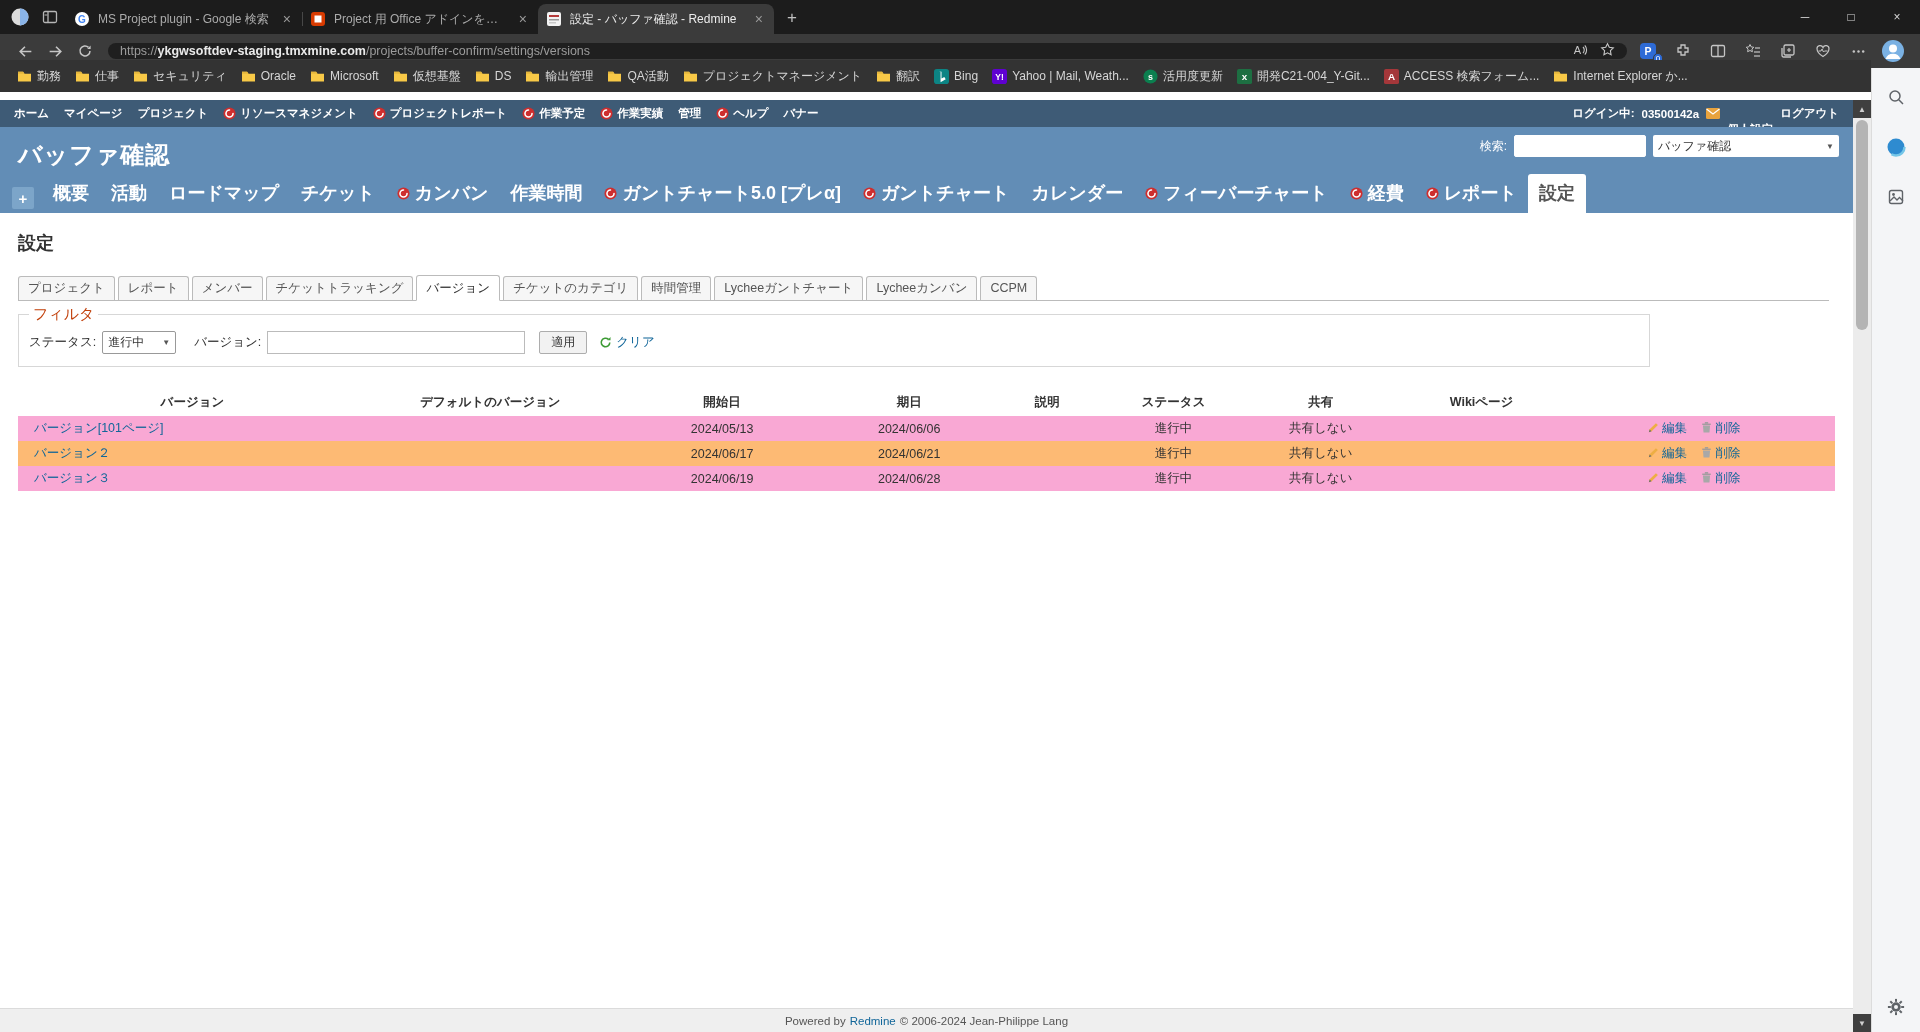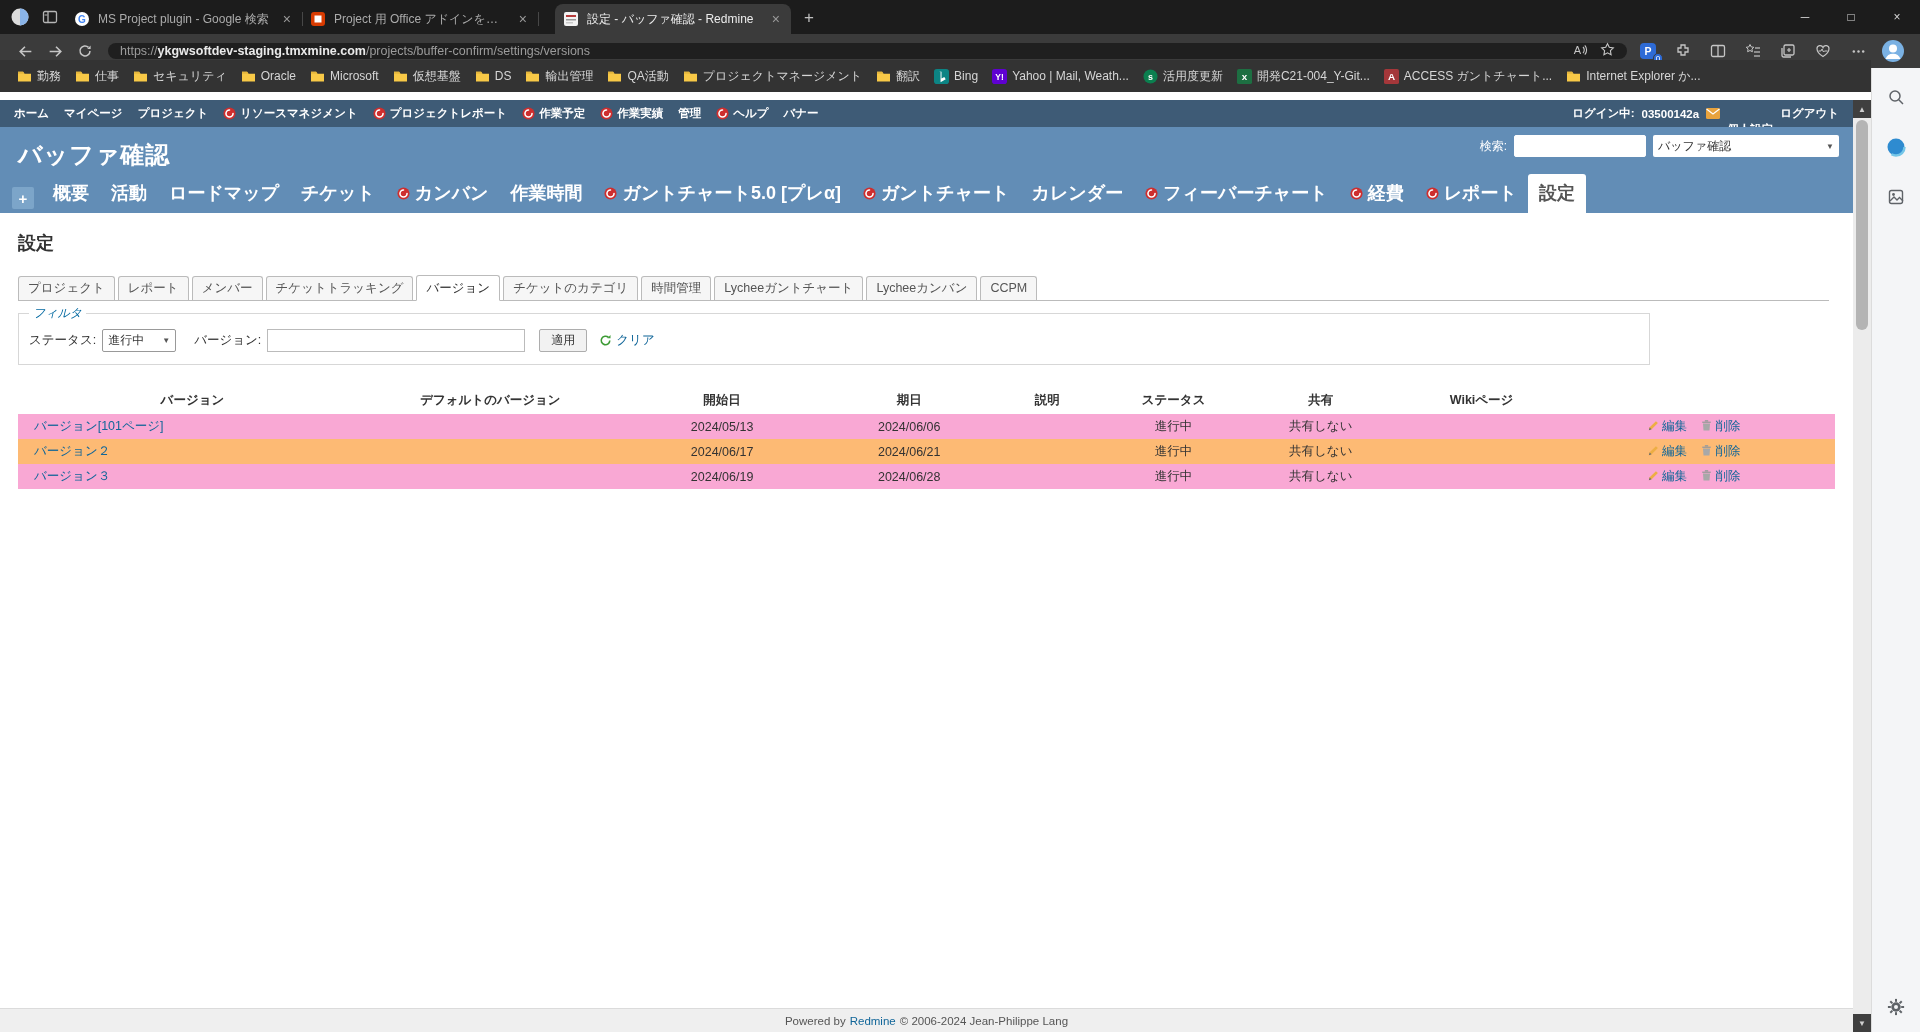--- a/index.html
+++ b/index.html
@@ -10,21 +10,21 @@
 
   
   .titlebar { position:absolute; top:0; left:0; right:0; height:34px; background:#1C1C1C; display:flex; align-items:center; }
   .tb-left { display:flex; align-items:center; gap:12px; padding:0 8px 0 10px; }
   .tb-left .ic { display:flex; align-items:center; }
   .tabstrip { display:flex; align-items:flex-end; height:34px; }
   .btab { width:236px; height:30px; display:flex; align-items:center; gap:8px; padding:0 8px; border-radius:8px 8px 0 0; color:#ABABAB; font-size:12px; position:relative; cursor:default; }
   .btab .favicon { display:flex; align-items:center; flex:0 0 auto; }
   .btab .title { flex:1; white-space:nowrap; overflow:hidden; text-overflow:ellipsis; }
   .btab .close { font-size:14px; color:#9A9A9A; padding:0 3px; }
-  .btab.active { background:#3B3B3B; color:#ECECEC;margin-left:17px; }
+  .btab.active { background:#3B3B3B; color:#ECECEC; }
   .btab:not(.active)::before { content:""; position:absolute; right:-1px; top:8px; bottom:8px; width:1px; background:#474747; }
   .newtab { width:28px; height:28px; margin:2px 0 0 4px; display:flex; align-items:center; justify-content:center; color:#C0C0C0; font-size:17px; }
   .wincontrols { margin-left:auto; display:flex; height:34px; }
   .winbtn { width:46px; height:34px; display:flex; align-items:center; justify-content:center; color:#D6D6D6; font-size:12px; }
 
   
   .navbar { position:absolute; top:34px; left:0; right:0; height:34px; background:#3B3B3B; display:flex; align-items:center; padding:0 10px; }
   .navicon { width:30px; height:28px; display:flex; align-items:center; justify-content:center; border-radius:4px; }
   .addressbar { flex:1; height:16px; background:#1F1F1F; border-radius:13px; display:flex; align-items:center; padding:0 12px; margin:0 8px; color:#9C9C9C; font-size:12.5px; }
   .addressbar .domain { color:#EAEAEA; font-weight:bold; }
@@ -76,21 +76,21 @@
 
   .rtabs { position:relative; border-bottom:1px solid #BBB; height:26px; display:flex; align-items:flex-end; margin-right:6px; }
   .rtab { height:24px; line-height:22px; padding:0 9px; border:1px solid #BBB; border-bottom:none; background:#F6F6F6; color:#555; font-size:12.5px; margin-right:3px; border-radius:3px 3px 0 0; white-space:nowrap; }
   .rtab.active { background:#fff; height:26px; line-height:25px; margin-bottom:-1px; border-bottom:1px solid #fff; color:#333; }
 
   .listtoolbar { display:flex; align-items:center; margin:14px 0 4px; padding-right:2px; font-size:12.5px; }
   .listtoolbar .lnk { color:#116699; display:flex; align-items:center; gap:4px; }
   .listtoolbar .right { margin-left:auto; }
 
   fieldset.filters { width:1632px; border:1px solid #D7D7D7; margin-top:4px; padding:2px 10px 12px; font-size:12.5px; color:#333; }
-  fieldset.filters legend { font-size:12px; color:#0369a1; padding:0 4px;font-style:italic; }
+  fieldset.filters legend { font-size:15px; color:#c2410c; padding:0 4px; }
   .filterrow { display:flex; align-items:center; margin-top:5px; }
   .filterrow .lab { margin-right:6px; }
   .statussel { width:74px; height:23px; border:1px solid #999; }
   input.versionf { width:258px; height:23px; border:1px solid #BBB; padding:0 5px; font-size:12px; font-family:inherit; margin-right:14px; }
   button.apply { height:23px; padding:0 11px; font-size:12px; background:#F2F2F2; border:1px solid #ADADAD; border-radius:2px; color:#333; font-family:inherit; margin-right:12px; }
   .clearlnk { color:#116699; display:flex; align-items:center; gap:4px; }
 
   table.list { width:1817px; border-collapse:collapse; margin-top:22px; font-size:12.5px; }
   table.list th { font-weight:bold; color:#333; padding:5px 6px; text-align:center; white-space:nowrap; }
   table.list td { padding:4px 6px; color:#333; text-align:center; height:15px; }
@@ -394,21 +394,21 @@
         </span>
     <span>開発C21-004_Y-Git...</span>
   </div>
       <div class="favitem">
     <span class="ic">
           <svg width="15" height="15" viewBox="0 0 16 16">
             <rect width="16" height="16" rx="2" fill="#A4373A"></rect>
             <text x="8" y="12" font-size="10.5" font-weight="bold" fill="#fff" text-anchor="middle">A</text>
           </svg>
         </span>
-    <span>ACCESS ガントチャート...</span>
+    <span>ACCESS 検索フォーム...</span>
   </div>
       <div class="favitem">
     <span class="ic">
           <svg width="15" height="13" viewBox="0 0 16 14">
             <path d="M1 2h5.5L8 4h7v8.5H1z" fill="#F8C947"></path>
             <path d="M1 2h5.5L8 4H1z" fill="#E5B63C"></path>
           </svg>
         </span>
     <span>Internet Explorer か...</span>
   </div>

